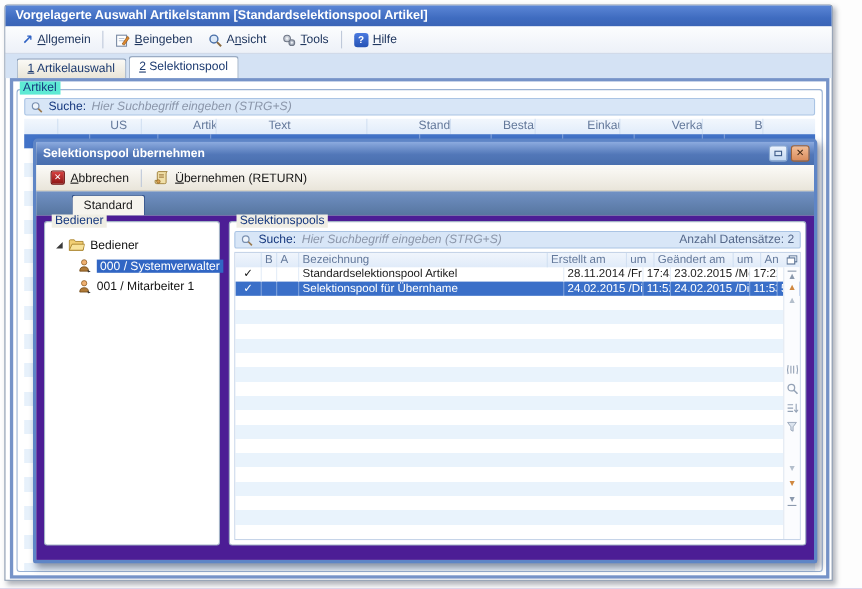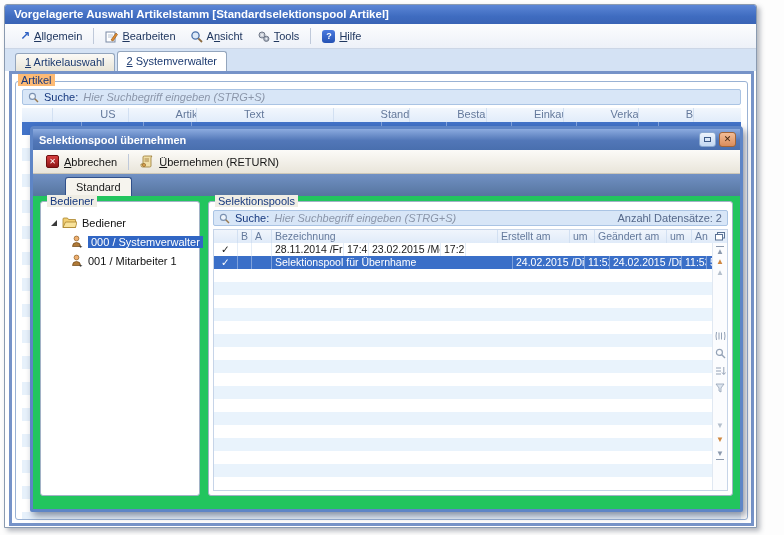--- a/index.html
+++ b/index.html
@@ -19,21 +19,21 @@
   .ico-arrow{color:#2f62c4;font-weight:bold;font-size:12px;}
   .ico-help{display:inline-flex;width:13px;height:13px;border-radius:3px;background:linear-gradient(#4a7ae0,#2552b4);
     color:#fff;font-weight:bold;font-size:9px;align-items:center;justify-content:center;}
   .mw-tabstrip{height:22px;background:#d4e2f4;display:flex;align-items:flex-end;padding-left:10px;}
   .tab{height:18px;padding:0 9px;font-size:11px;line-height:17px;background:linear-gradient(#fbfaf6,#e9e5d8);
     border:1px solid #93a5bd;border-bottom:none;border-radius:3px 3px 0 0;color:#1c3a70;margin-right:2px;white-space:nowrap;}
   .tab.active{background:#ffffff;height:20px;line-height:19px;}
 
   .mw-content{position:absolute;left:4px;top:66px;width:745px;height:455px;background:#ffffff;
     border:3px solid #7693c8;}
-  .artikel-label{position:absolute;left:6px;top:0px;font-size:11px;color:#16387e;background:#fdba74;padding:0 3px;z-index:3;}
+  .artikel-label{position:absolute;left:6px;top:0px;font-size:11px;color:#16387e;background:#5eead4;padding:0 3px;z-index:3;}
   .artikel-box{position:absolute;left:3px;top:7px;right:3px;bottom:3px;border:1px solid #9ab2d4;border-radius:3px;}
   .mw-search{position:absolute;left:10px;top:15px;right:10px;height:16px;background:#d8e6f7;
     border:1px solid #aac4e4;border-radius:2px;display:flex;align-items:center;gap:5px;padding:0 5px;font-size:11px;}
   .search-label{font-weight:normal;color:#16387e;}
   .search-ph{font-style:italic;color:#8b96aa;}
   .mw-header{position:absolute;left:10px;top:34px;right:10px;height:14px;display:flex;
     background:linear-gradient(#f2f7fd,#e1ecfa);color:#64799b;font-size:11px;line-height:13px;gap:43px;}
   .mw-header .hc{border-right:1px solid #d2e0f2;padding-left:4px;overflow:hidden;white-space:nowrap;}
   .mw-selrow{position:absolute;left:10px;top:48px;right:10px;height:13px;background:#4273c8;display:flex;}
   .mw-selrow .hc{border-right:1px solid rgba(255,255,255,.35);}
@@ -54,21 +54,21 @@
   .dlg-btn.close{background:linear-gradient(#f2bd96,#da8c5c);border:1px solid #a06438;color:#3f2410;
     font-size:9px;font-weight:bold;line-height:1;}
   .dlg-toolbar{height:24px;background:linear-gradient(#fcfbf8,#e9e5da);border-bottom:1px solid #ccc7b8;
     display:flex;align-items:center;padding-left:6px;font-size:11px;color:#151515;}
   .tb-btn{display:flex;align-items:center;gap:5px;padding:2px 7px;white-space:nowrap;}
   .ico-cancel{display:inline-flex;width:13px;height:13px;border-radius:2px;background:linear-gradient(#d84040,#8e1616);
     border:1px solid #6e0e0e;color:#fff;font-size:8px;font-weight:bold;align-items:center;justify-content:center;line-height:1;}
   .dlg-tabstrip{height:22px;background:linear-gradient(#7191c4,#56759f);position:relative;}
   .dlg-tab{position:absolute;left:8px;bottom:0;height:19px;padding:0 10px;background:#f6f4ee;
     border:1px solid #30508a;border-bottom:none;border-radius:3px 3px 0 0;font-size:11px;line-height:18px;color:#1a1a1a;margin-left:24px;}
-  .dlg-content{flex:1;position:relative;background:#22c55e;padding-left:12px;}
+  .dlg-content{flex:1;position:relative;background:#4c1d95;padding-left:12px;}
 
   .groupbox{position:absolute;border:1px solid #a2b2c6;border-radius:3px;background:#ffffff;}
   .legend{position:absolute;top:-7px;left:6px;font-size:11px;color:#16387e;background:#efede4;padding:0 3px;z-index:2;white-space:nowrap;}
   .gb-bediener{left:7px;top:5px;width:160px;bottom:13px;}
   .gb-pools{left:175px;top:5px;right:7px;bottom:13px;}
 
   
   .tree{padding-top:11px;font-size:11px;color:#111;}
   .tree-row{display:flex;align-items:center;gap:5px;height:19px;padding-left:10px;cursor:default;white-space:nowrap;}
   .tree-row.child{padding-left:30px;}
@@ -120,21 +120,21 @@
       <div class="menu-sep"></div>
       <div class="menu-item">
         <span>
             <svg width="13" height="13" viewBox="0 0 13 13">
               <rect x="1" y="2" width="9" height="10" fill="#fff" stroke="#7a8aa5"></rect>
               <line x1="3" y1="5" x2="8" y2="5" stroke="#b9c4d4"></line>
               <line x1="3" y1="7" x2="8" y2="7" stroke="#b9c4d4"></line>
               <path d="M6 10 L11 3 L12.5 4.5 L8 11 Z" fill="#e08a30" stroke="#8a5010" stroke-width=".6"></path>
             </svg>
           </span>
-        <span><span></span><span class="u">B</span><span>earbeiten</span></span>
+        <span><span></span><span class="u">B</span><span>eingeben</span></span>
       </div>
       <div class="menu-item">
         <span>
             <svg width="13" height="13" viewBox="0 0 13 13">
               <circle cx="5.5" cy="5.5" r="3.6" fill="#dce9f8" stroke="#4a70a8" stroke-width="1.3"></circle>
               <line x1="8.3" y1="8.3" x2="12" y2="12" stroke="#8a6a40" stroke-width="1.8"></line>
             </svg>
           </span>
         <span><span>A</span><span class="u">n</span><span>sicht</span></span>
       </div>
@@ -151,21 +151,21 @@
       </div>
       <div class="menu-sep"></div>
       <div class="menu-item">
         <span class="ico-help">?</span>
         <span><span></span><span class="u">H</span><span>ilfe</span></span>
       </div>
     </div>
 
     <div class="mw-tabstrip">
       <div class="tab"><span class="u">1</span><span> Artikelauswahl</span></div>
-      <div class="tab active"><span class="u">2</span><span> Systemverwalter</span></div>
+      <div class="tab active"><span class="u">2</span><span> Selektionspool</span></div>
     </div>
 
     <div class="mw-content">
       <div class="artikel-label">Artikel</div>
       <div class="artikel-box"></div>
 
       <div class="mw-search">
         <span>
             <svg width="11" height="11" viewBox="0 0 11 11">
               <circle cx="4.4" cy="4.4" r="3" fill="#eef4fb" stroke="#7a90b0" stroke-width="1.1"></circle>
@@ -311,20 +311,21 @@
                   <rect x="2.5" y="0.5" width="7" height="5.5" fill="#eef4fb" stroke="#5a7294"></rect>
                   <rect x="0.5" y="2.5" width="7" height="5.5" fill="#ffffff" stroke="#5a7294"></rect>
                 </svg>
               </div>
           </div>
 
           <div class="p-row">
             <div class="pc k-chk">✓</div>
             <div class="pc k-b"></div>
             <div class="pc k-a"></div>
+            <div class="pc k-bez">Standardselektionspool Artikel</div>
             <div class="pc k-d1">28.11.2014 /Fr</div>
             <div class="pc k-u1">17:43</div>
             <div class="pc k-d2">23.02.2015 /Mo</div>
             <div class="pc k-u2">17:22</div>
             <div class="pc k-an"></div>
           </div>
 
           <div class="p-row selected">
             <div class="pc k-chk">✓</div>
             <div class="pc k-b"></div>

